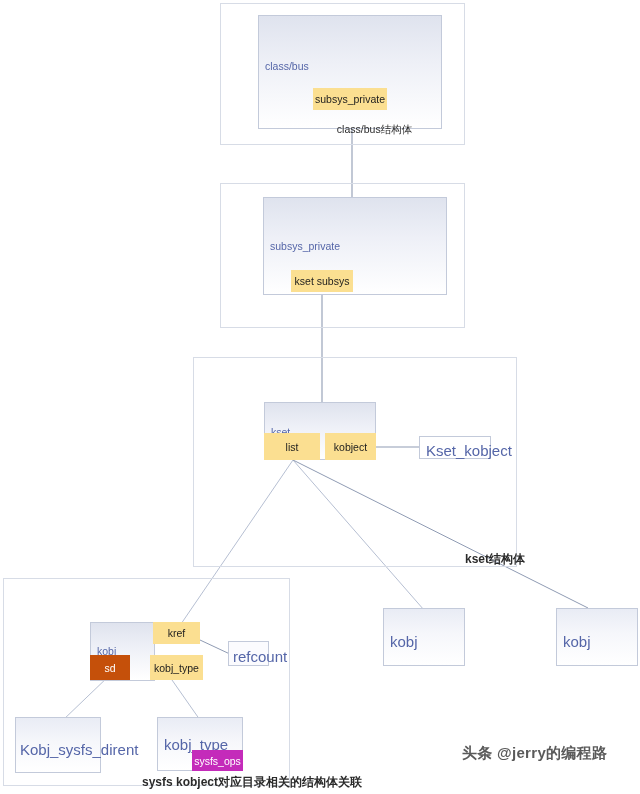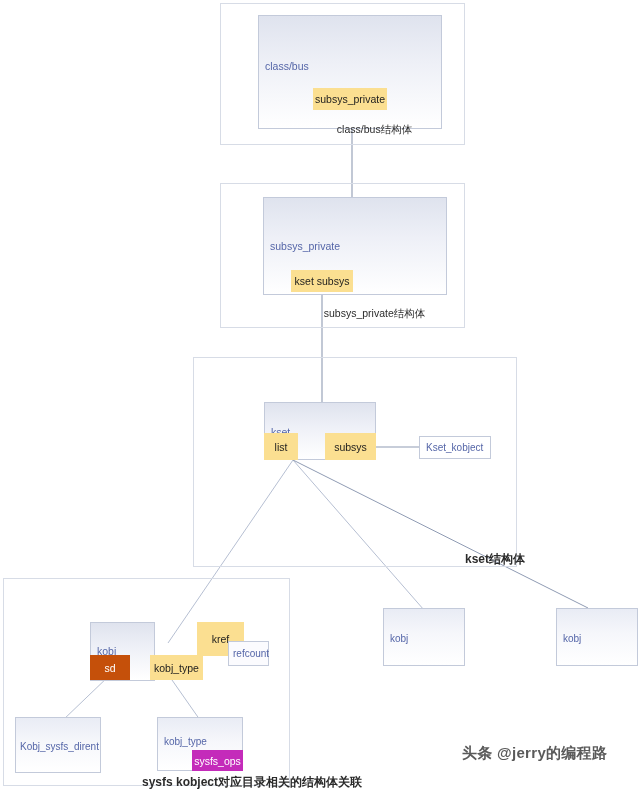--- a/index.html
+++ b/index.html
@@ -58,21 +58,21 @@
   }
   .plain-box {
     position: absolute;
     box-sizing: border-box;
     border: 1px solid #c3cada;
     background: linear-gradient(180deg, #e9ecf5 0%, #f6f7fb 45%, #ffffff 100%);
   }
   .plain-box > .sname {
     position: absolute;
     left: 6px;
-    font-size: 10px;
+    font-size: 15px;
     color: #5566a8;
     white-space: nowrap;
   }
   .field {
     position: absolute;
     box-sizing: border-box;
     display: flex;
     align-items: center;
     justify-content: center;
     font-size: 10.5px;
@@ -132,42 +132,41 @@
 
   <div class="group-label" style="left:220px; top:123px; width:245px;">class/bus结构体</div>
 
   <div class="group-box" style="left:220px; top:183px; width:245px; height:145px;"></div>
 
   <div class="struct-box" style="left:263px; top:197px; width:184px; height:98px;">
     <span class="sname" style="top:42px;">subsys_private</span>
   </div>
   <div class="field yellow" style="left:291px; top:270px; width:62px; height:22px;">kset subsys</div>
 
-  <div class="group-label" style="left:220px; top:307px; width:245px;">subsys_private结构体</div>
 
   <div class="group-box" style="left:193px; top:357px; width:324px; height:210px;"></div>
 
   <div class="struct-box" style="left:264px; top:402px; width:112px; height:58px;text-align:right;">
     <span class="sname" style="top:23px;">kset</span>
   </div>
-  <div class="field yellow" style="left:264px; top:433px; width:34px; height:27px;">list</div>
-  <div class="field yellow" style="left:325px; top:433px; width:51px; height:27px;">subsys</div>
+  <div class="field yellow" style="left:264px; top:433px; width:56px; height:27px;">list</div>
+  <div class="field yellow" style="left:325px; top:433px; width:51px; height:27px;">kobject</div>
 
   <div class="plain-box" style="left:419px; top:436px; width:72px; height:23px; background:#ffffff;">
     <span class="sname" style="top:5px;">Kset_kobject</span>
   </div>
 
   <div class="group-label bold" style="left:413px; top:551px; width:100px;">kset结构体</div>
 
   <div class="group-box" style="left:3px; top:578px; width:287px; height:208px;"></div>
 
   <div class="struct-box" style="left:90px; top:622px; width:65px; height:59px;">
     <span class="sname" style="top:22px;">kobj</span>
   </div>
-  <div class="field yellow" style="left:153px; top:622px; width:47px; height:34px;margin-left:44px;">kref</div>
+  <div class="field yellow" style="left:153px; top:622px; width:47px; height:22px;">kref</div>
   <div class="field orange" style="left:90px; top:655px; width:40px; height:25px;">sd</div>
   <div class="field yellow" style="left:150px; top:655px; width:53px; height:25px;">kobj_type</div>
 
   <div class="plain-box" style="left:228px; top:641px; width:41px; height:25px; background:#fbfbfe;">
     <span class="sname" style="top:6px; left:4px;">refcount</span>
   </div>
 
   <div class="plain-box" style="left:15px; top:717px; width:86px; height:56px;">
     <span class="sname" style="top:23px; left:4px;">Kobj_sysfs_dirent</span>
   </div>

